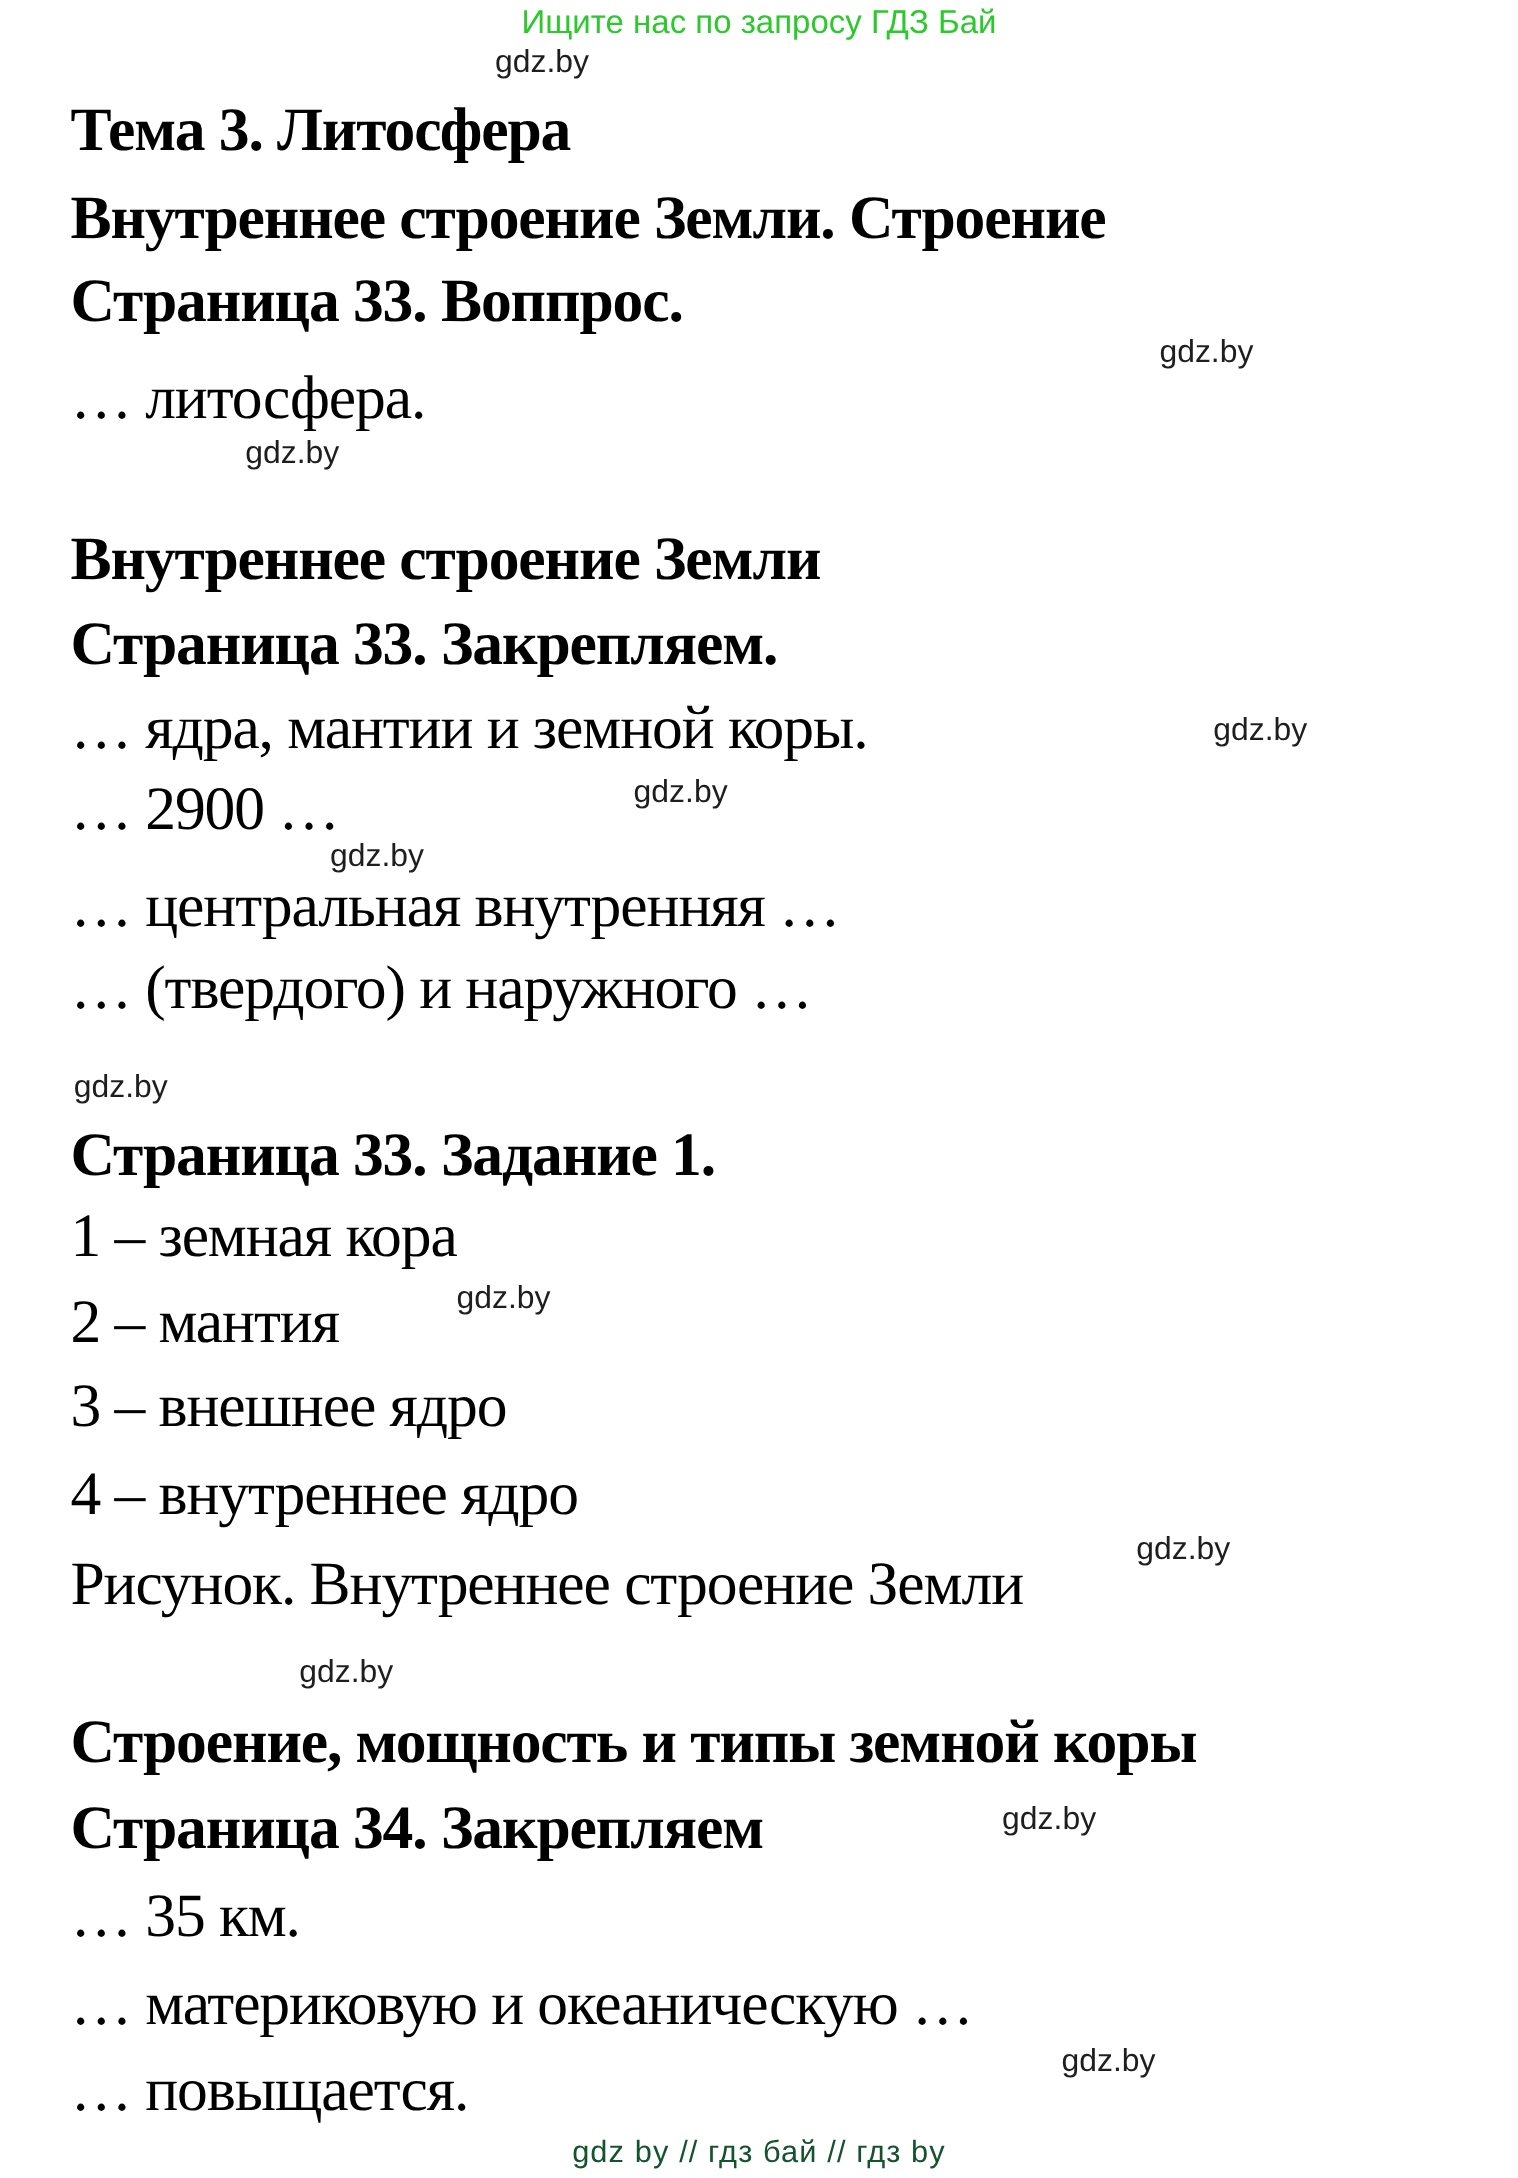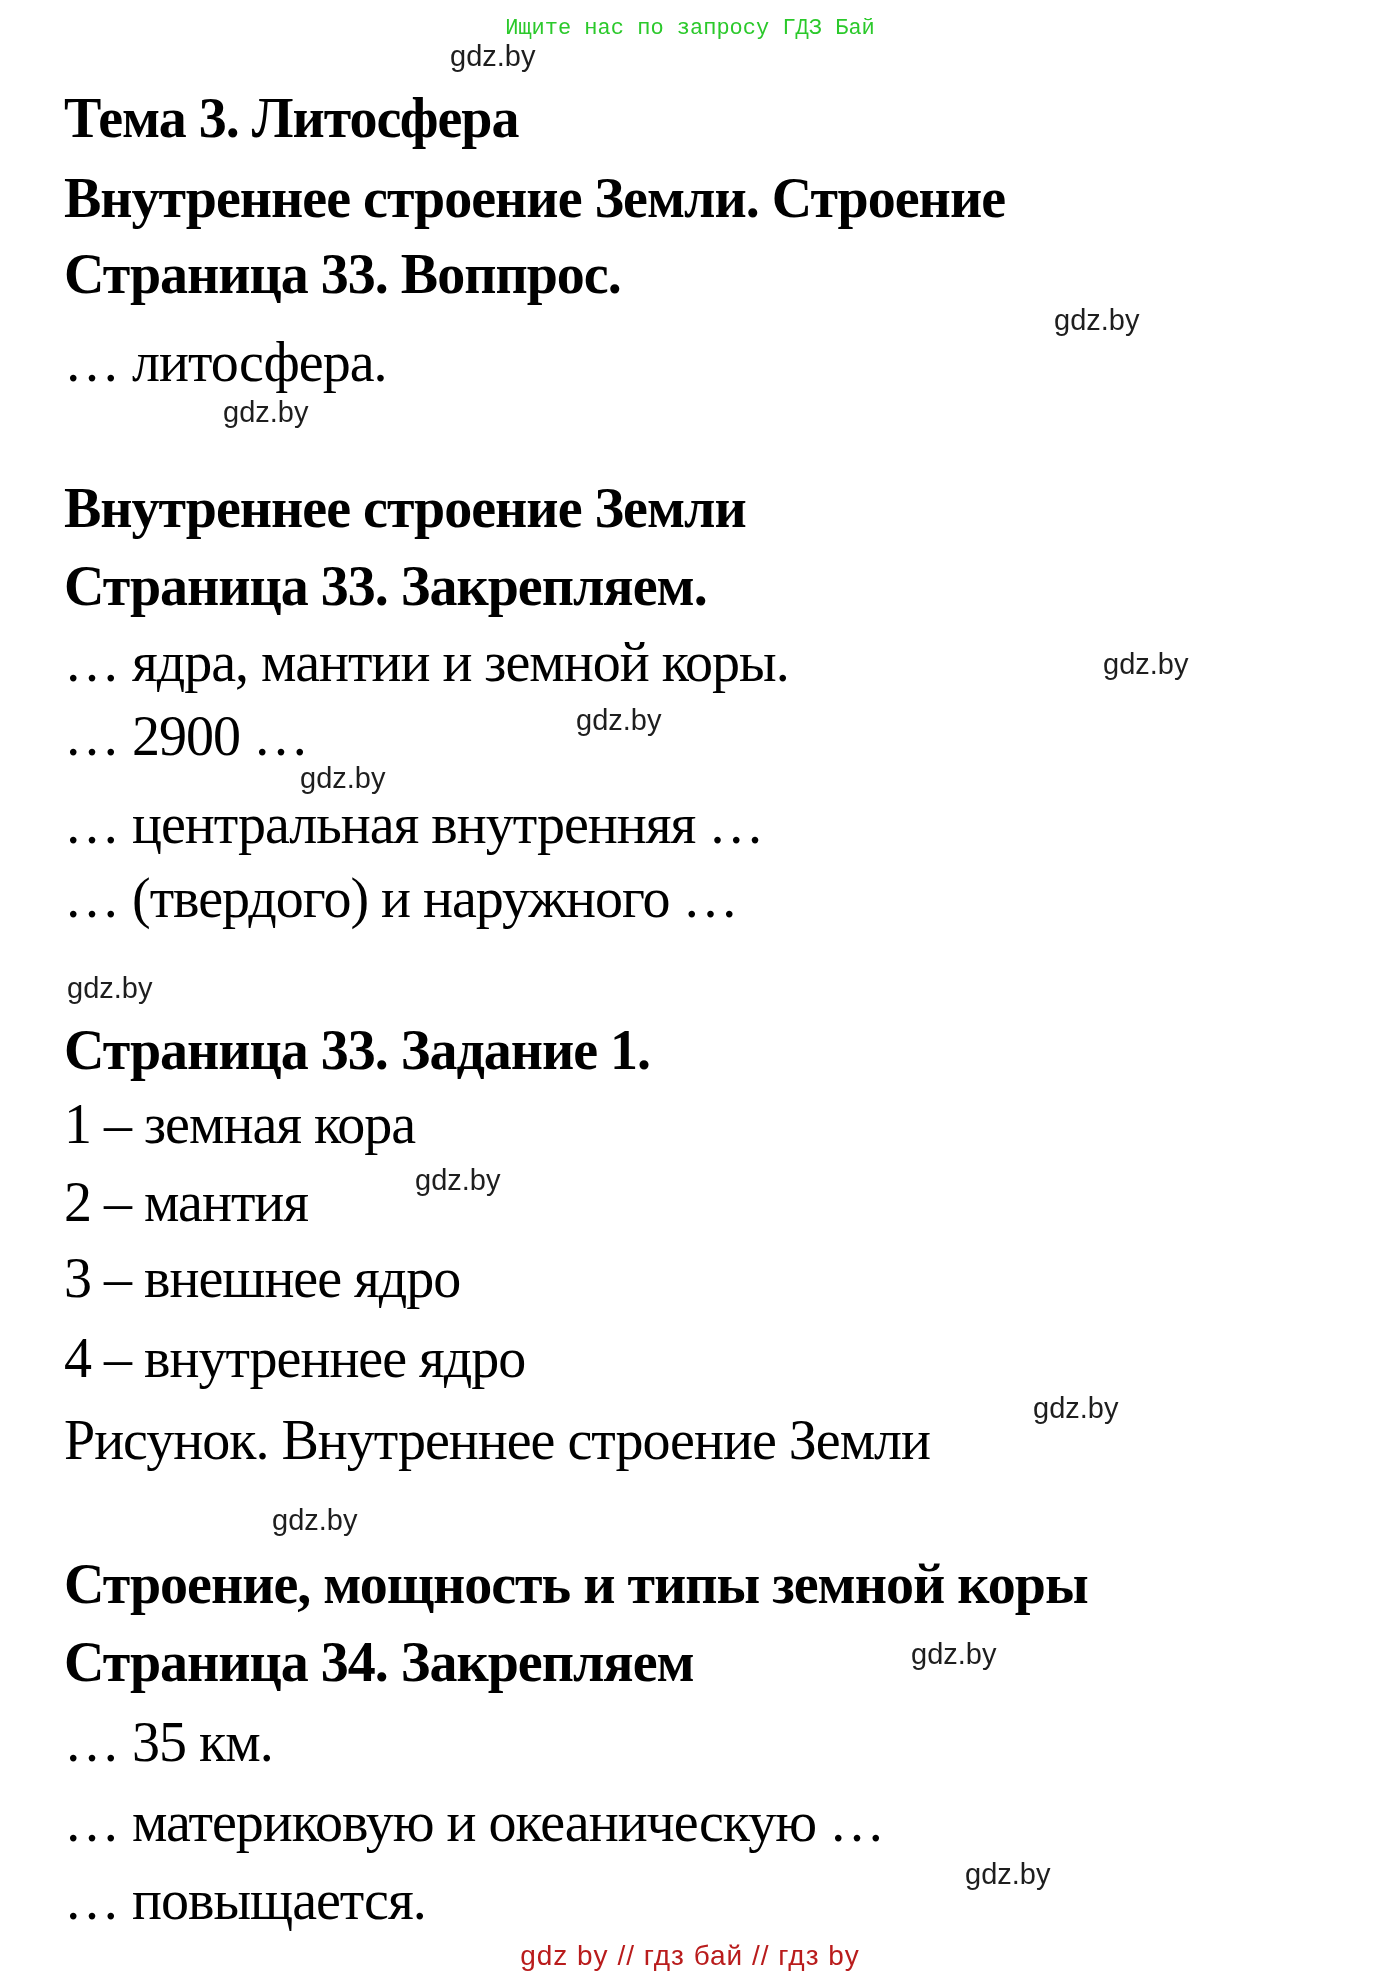--- a/index.html
+++ b/index.html
@@ -31,26 +31,26 @@
     .wm {
       position: absolute;
       font-family: "Liberation Sans", sans-serif;
       font-size: 29px;
       line-height: 1;
       color: #1e1e1e;
       white-space: nowrap;
     }
     .banner {
       position: absolute;
-      top: 18px;
+      top: 6px;
       left: 0;
       width: 100%;
       text-align: center;
-      font-family: Liberation Mono, monospace;
-      font-size: 22px;
+      font-family: Liberation Sans, sans-serif;
+      font-size: 30px;
       line-height: 1;
       color: #2bc92b;
     }
     .footer {
       position: absolute;
       top: 1942px;
       left: 0;
       width: 100%;
       text-align: center;
       font-family: "Liberation Sans", sans-serif;
@@ -95,15 +95,15 @@
   <div class="line" style="top:1172px;">2 – мантия</div>
   <div class="line" style="top:1248px;">3 – внешнее ядро</div>
   <div class="line" style="top:1328px;text-align:right;">4 – внутреннее ядро</div>
   <div class="line" style="top:1410px;">Рисунок. Внутреннее строение Земли</div>
   <div class="line heading" style="top:1554px;">Строение, мощность и типы земной коры</div>
   <div class="line heading" style="top:1632px;">Страница 34. Закрепляем</div>
   <div class="line" style="top:1712px;">… 35 км.</div>
   <div class="line" style="top:1792px;">… материковую и океаническую …</div>
   <div class="line" style="top:1870px;">… повыщается.</div>
 
-  <div class="footer" style="color: #b91c1c;">gdz by  //  гдз бай  //  гдз by</div>
+  <div class="footer" style="color: #14532d;">gdz by  //  гдз бай  //  гдз by</div>
 
 </div>
 
 </body></html>

